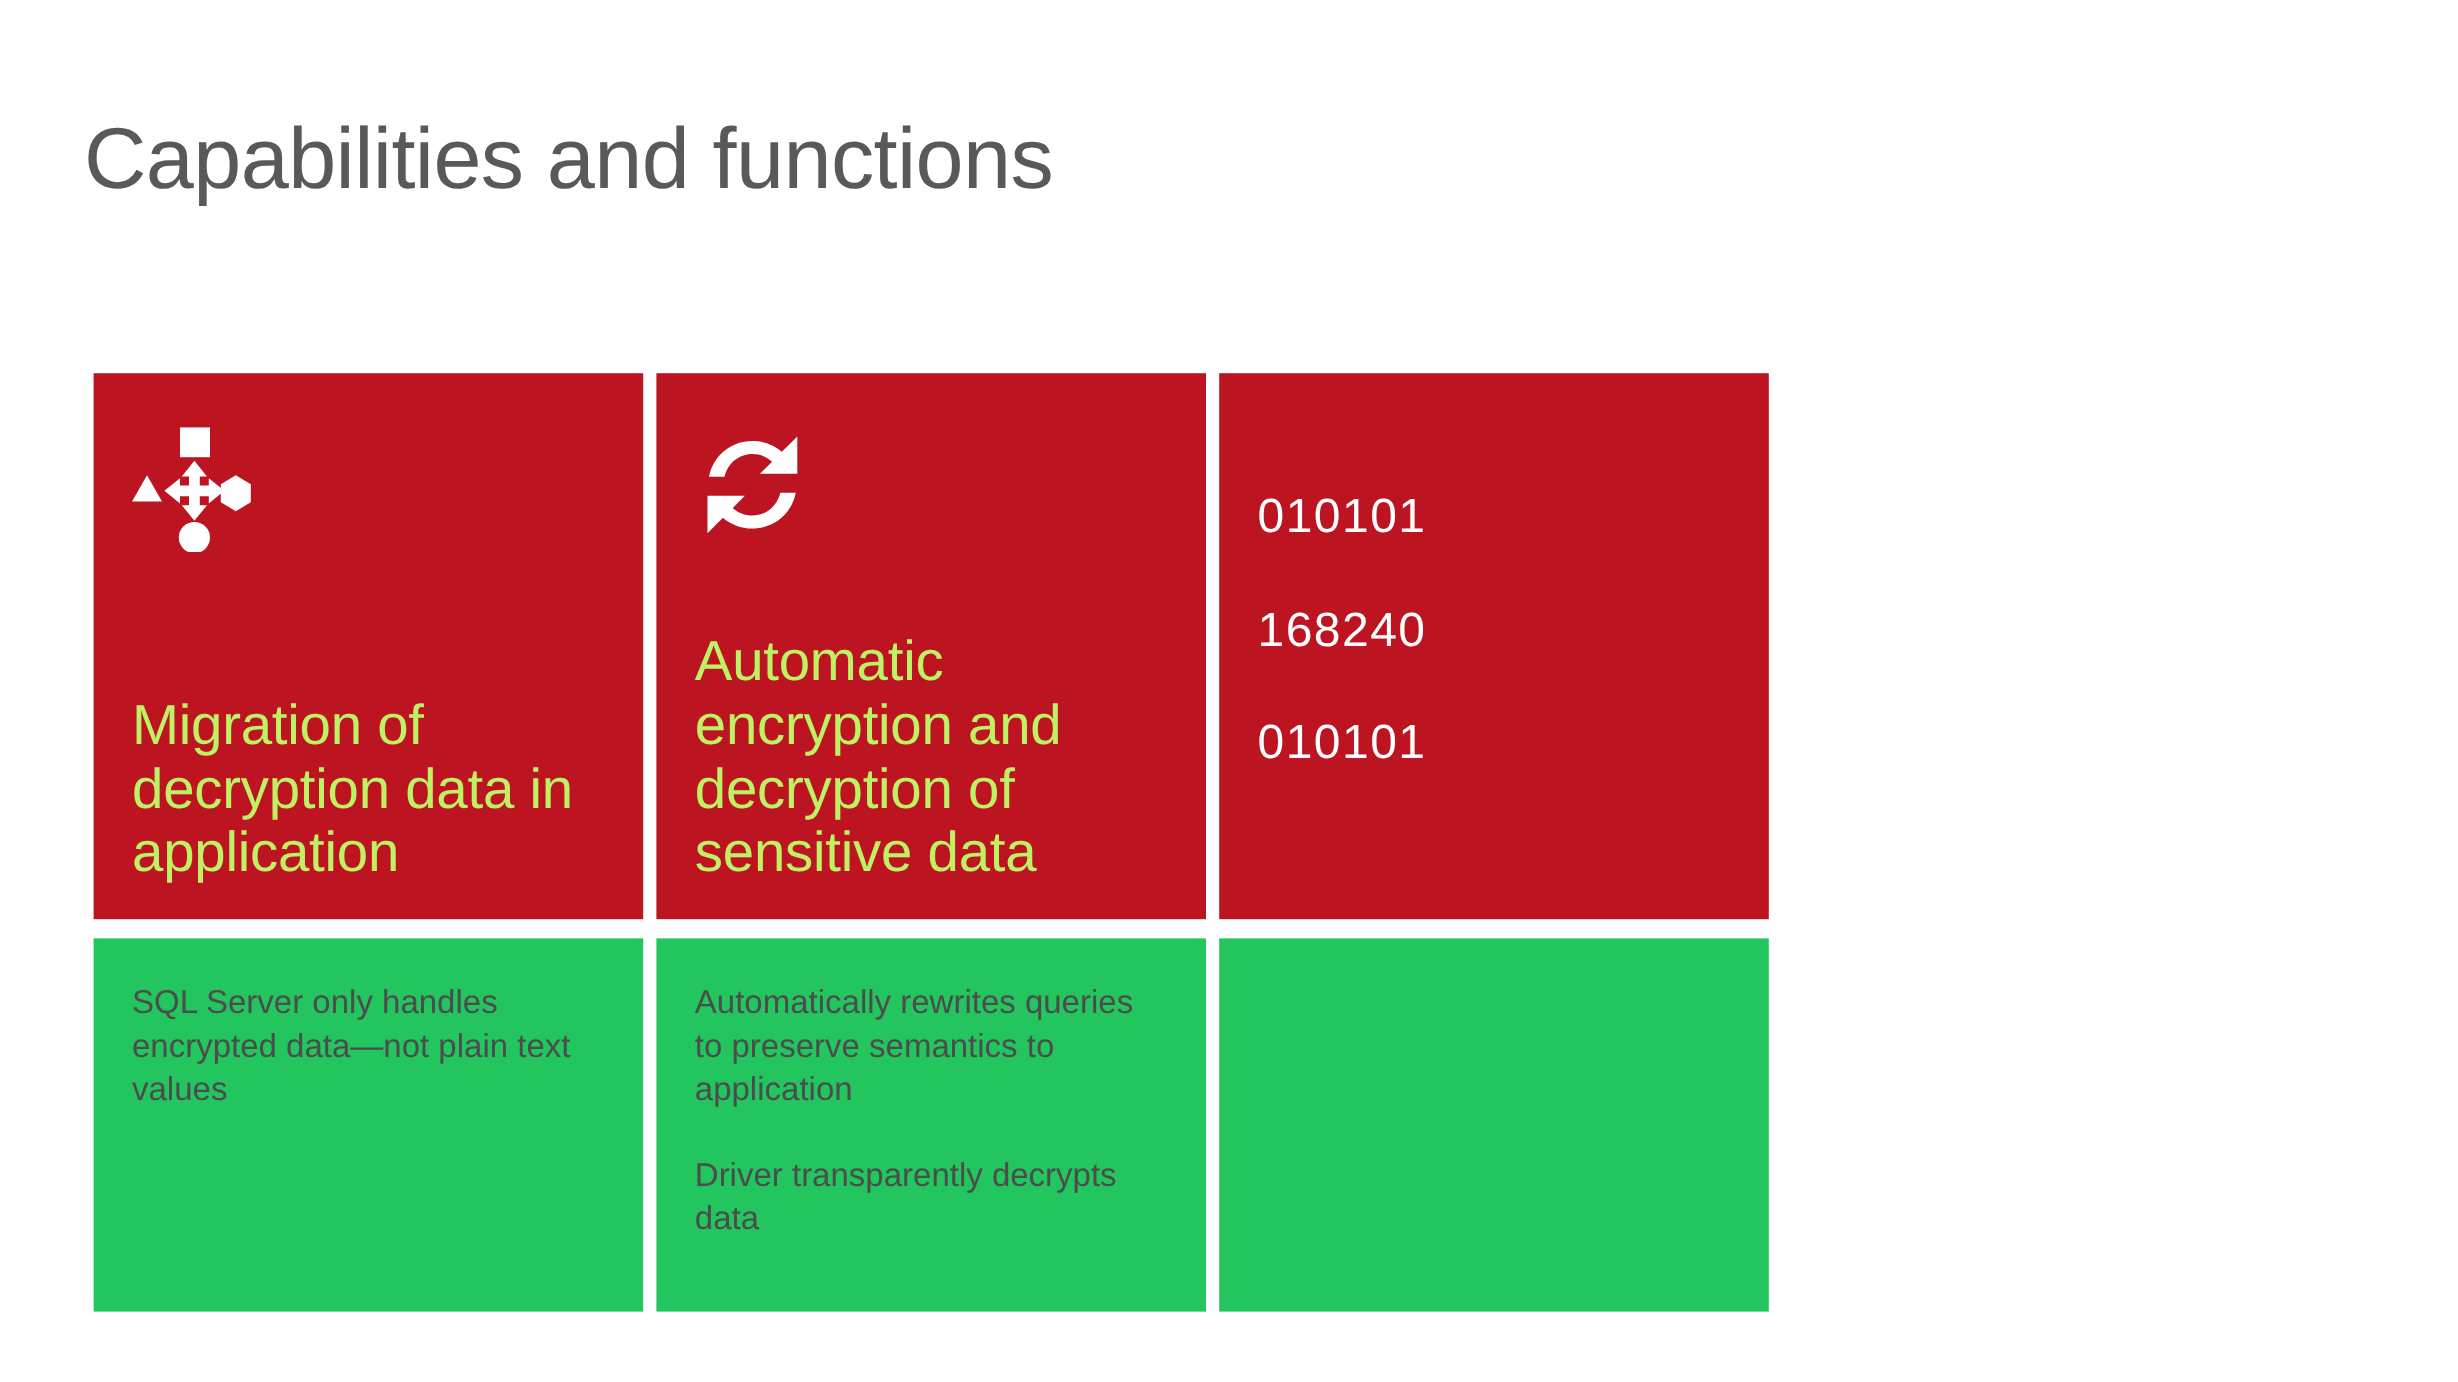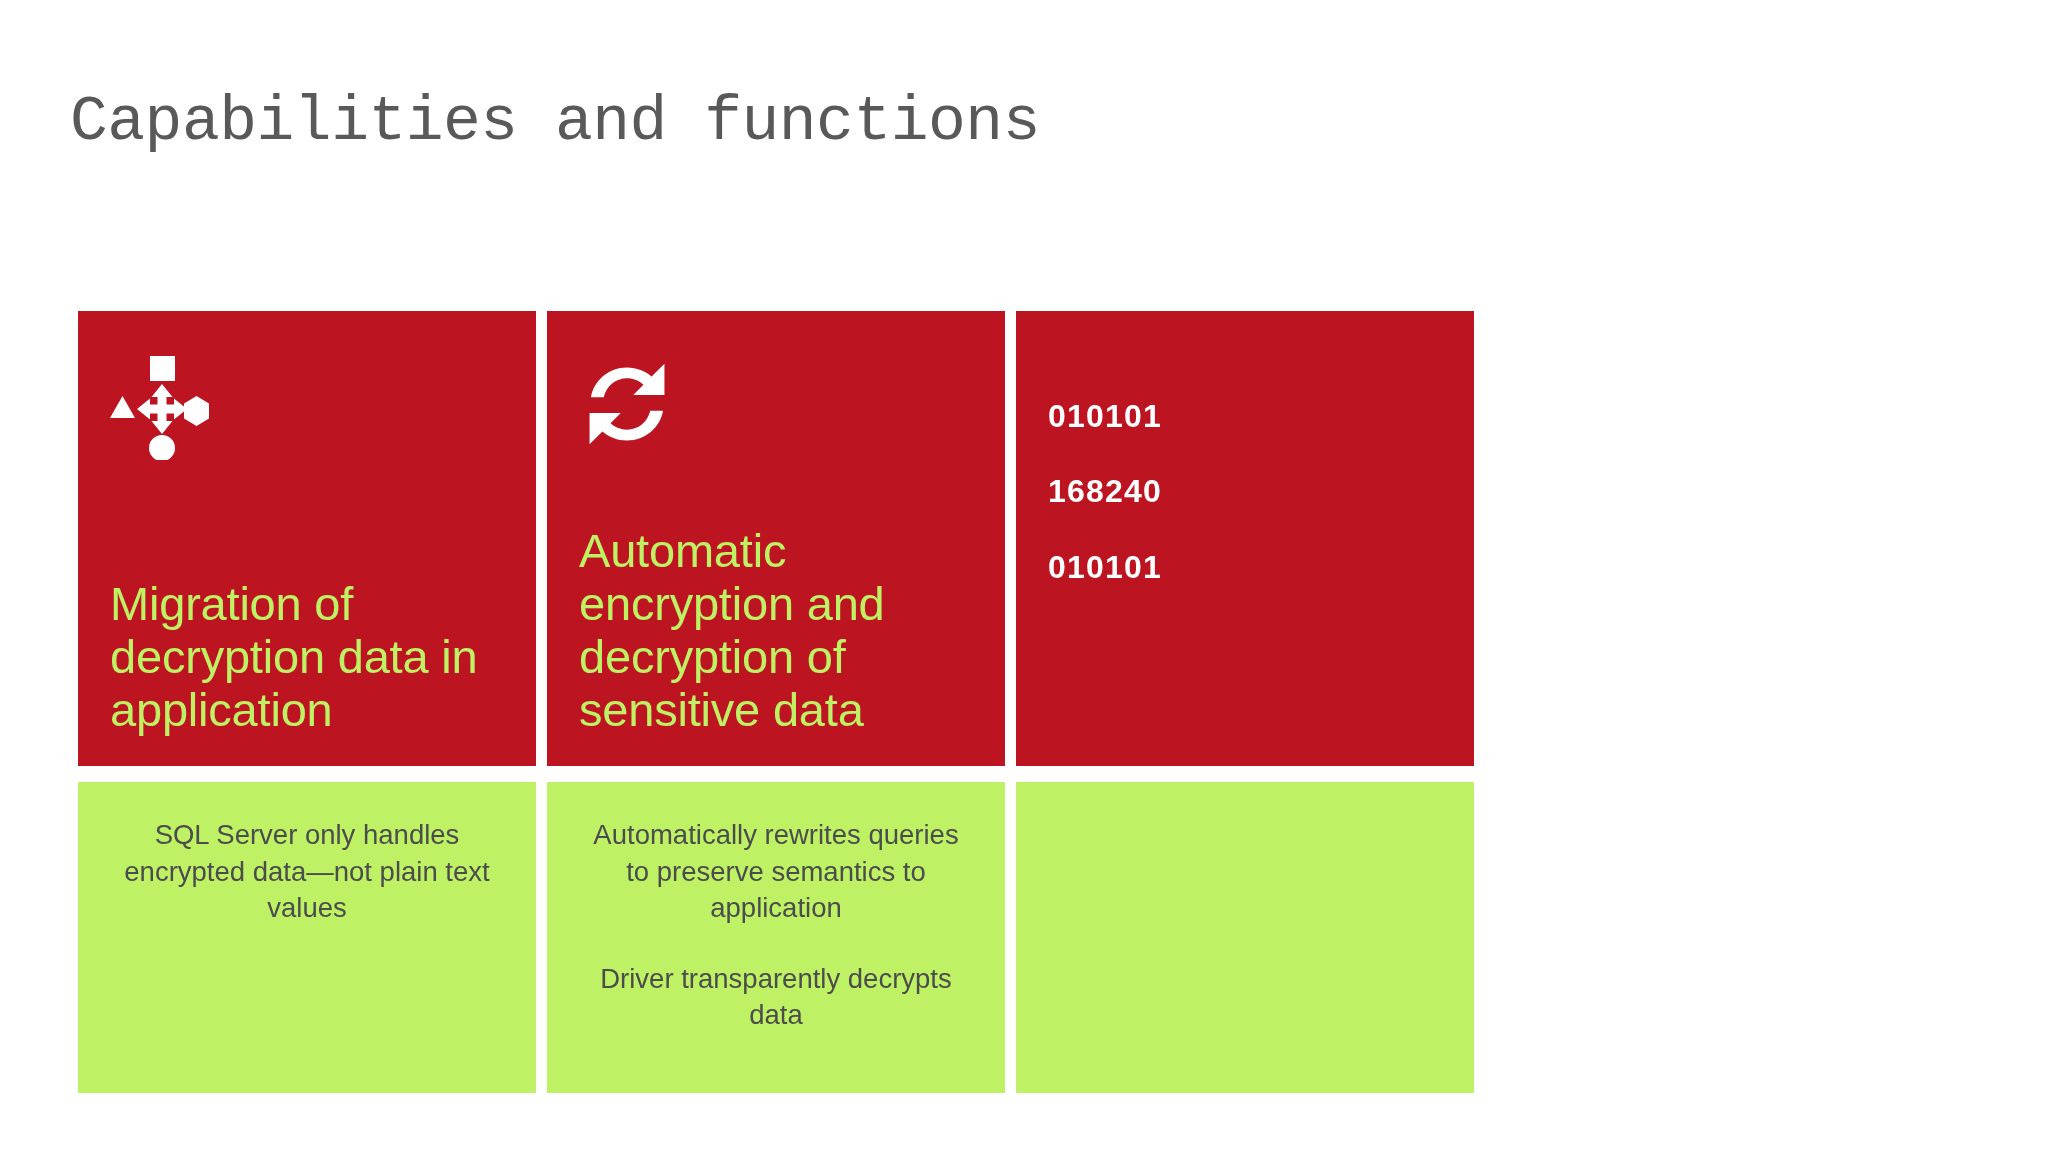--- a/index.html
+++ b/index.html
@@ -16,23 +16,23 @@
     font-family: "Liberation Sans", sans-serif;
     -webkit-font-smoothing: antialiased;
   }
 
   
   .slide-title {
     position: absolute;
     left: 70px;
     top: 48px;
     width: 1600px;
-    font-family: Liberation Mono, monospace;
+    font-family: Liberation Sans, sans-serif;
     font-weight: 300;
-    font-size: 63px;
+    font-size: 72px;
     line-height: 1.05;
     letter-spacing: -0.5px;
     color: #595959;
     white-space: nowrap;
   }
 
   
   .card-grid {
     position: absolute;
     left: 78px;
@@ -66,44 +66,43 @@
     font-family: "Liberation Sans", sans-serif;
     font-weight: 300;
     font-size: 47px;
     line-height: 1.13;
     color: #bef264;
     letter-spacing: -0.2px;
   }
 
   
   .card-body {
-    background: #bef264;
+    background: #22c55e;
     box-sizing: border-box;
     padding: 35px 32px 30px 32px;
-    text-align: center;
   }
   .card-body p {
     margin: 0 0 34px 0;
     font-family: "Liberation Sans", sans-serif;
     font-weight: 400;
     font-size: 27.5px;
     line-height: 1.33;
     color: #4c4c4c;
   }
   .card-body p:last-child { margin-bottom: 0; }
   .card-body.is-empty { padding: 0; }
 
   
   .icon-svg { display: block; }
 
   
   .binary-icon {
     font-family: "Liberation Sans", sans-serif;
-    font-weight: bold;
-    font-size: 32px;
+    font-weight: normal;
+    font-size: 40px;
     line-height: 1.18;
     letter-spacing: 1.2px;
     color: #ffffff;
     white-space: pre-line;
     padding-top: 4px;
   }
   .binary-icon span { display: block; }
 </style>
 </head>
 <body>

